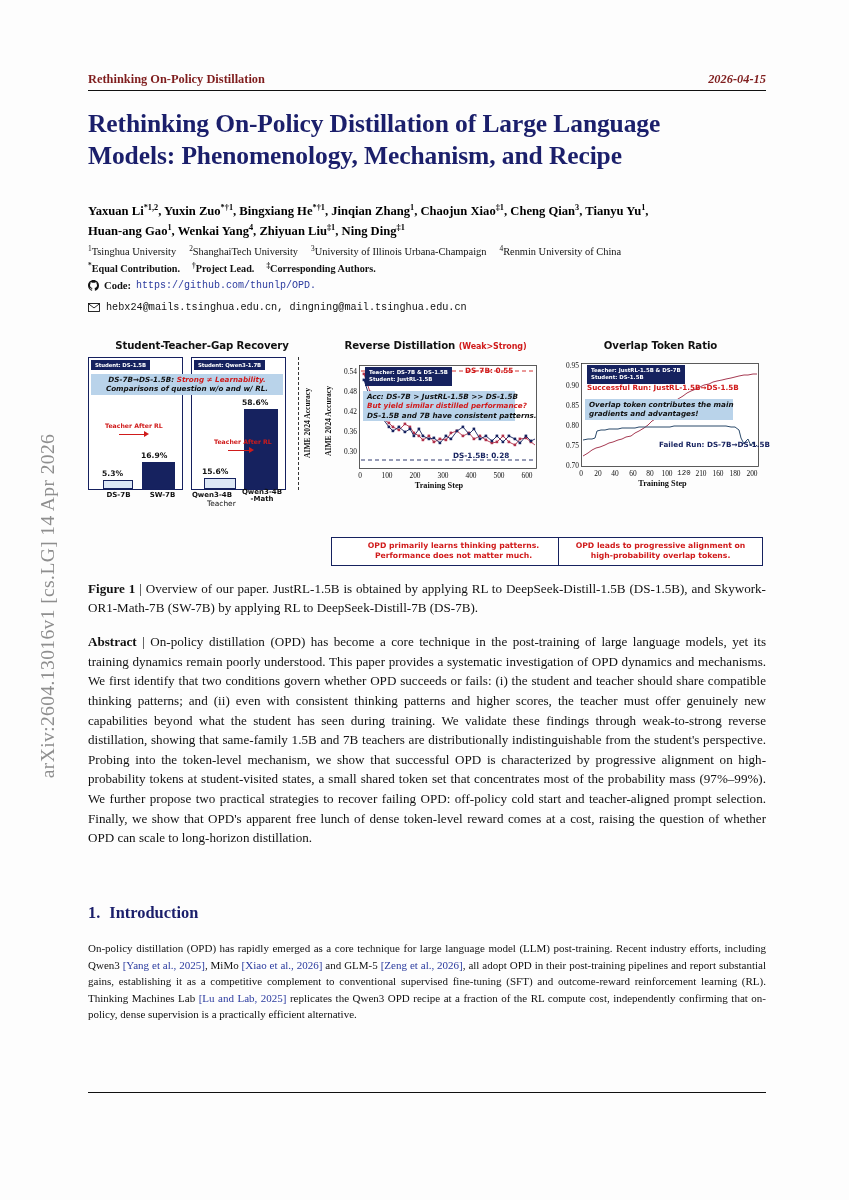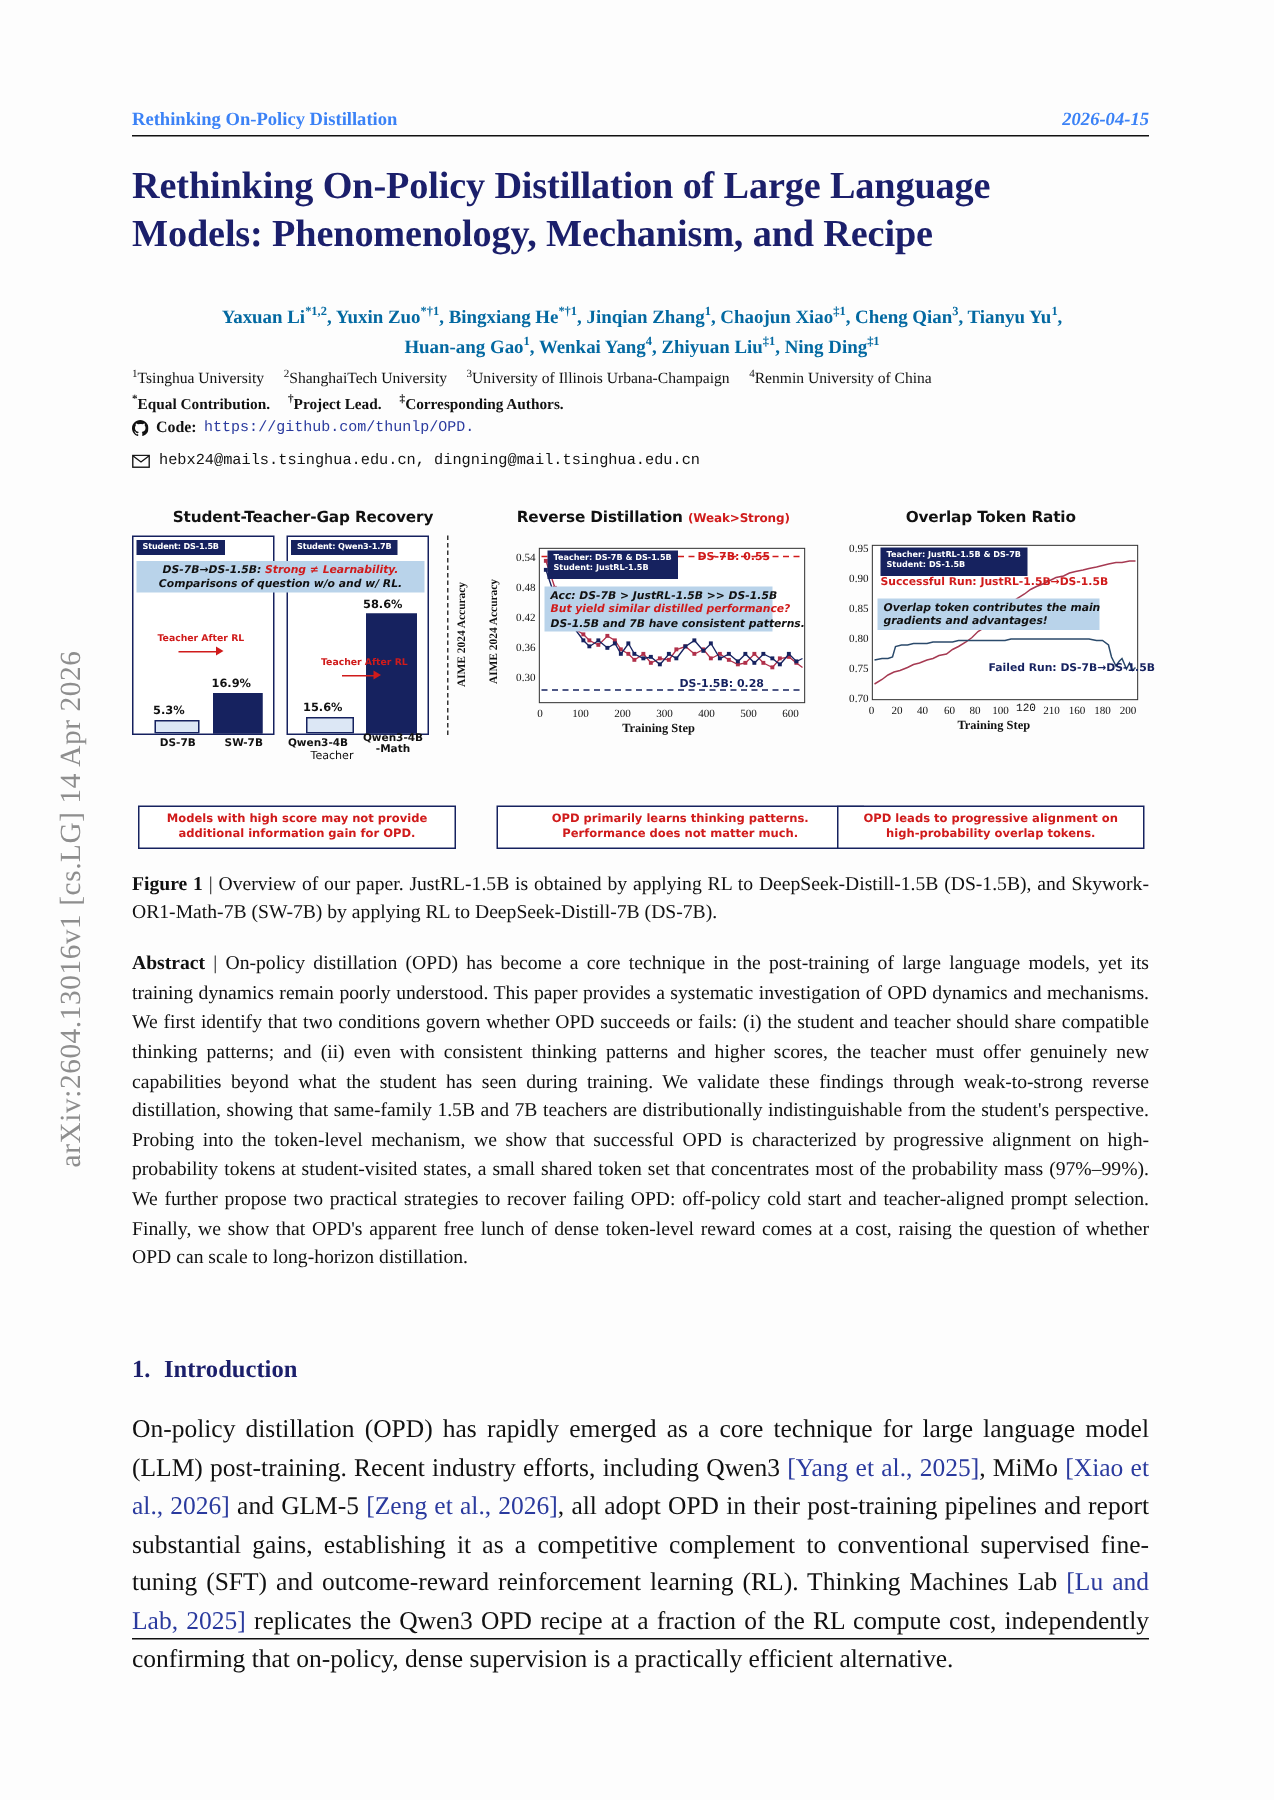--- a/index.html
+++ b/index.html
@@ -42,21 +42,21 @@
     position: absolute;
     left: 88px;
     top: 72px;
     width: 678px;
     display: flex;
     justify-content: space-between;
     align-items: flex-end;
     font-size: 12.4px;
     font-weight: bold;
     font-family: "Liberation Serif", serif;
-    color: #3b82f6;
+    color: #7f1d1d;
   }
   .runhead .date {
     font-style: italic;
     font-weight: bold;
   }
   .runhead-rule {
     position: absolute;
     left: 88px;
     top: 90px;
     width: 678px;
@@ -79,22 +79,21 @@
 
   
   .authors {
     position: absolute;
     left: 88px;
     top: 202px;
     width: 680px;
     font-size: 12.6px;
     font-weight: bold;
     line-height: 1.55;
-    color: #0369a1;
-    text-align: center;
+    color: #000000;
   }
   .authors sup { font-weight: bold; font-size: 8.3px; }
 
   .affil {
     position: absolute;
     left: 88px;
     top: 243px;
     width: 680px;
     font-size: 10.4px;
     line-height: 1.5;
@@ -399,21 +398,21 @@
     font-weight: bold;
     color: #1b1f6b;
   }
   .sec .num { margin-right: 9px; }
 
   .intro {
     position: absolute;
     left: 88px;
     top: 940px;
     width: 678px;
-    font-size: 17px;
+    font-size: 11px;
     line-height: 1.5;
     color: #111;
     text-align: justify;
   }
   .cite { color: #2a3a9e; }
 
   .bottom-rule {
     position: absolute;
     left: 88px;
     top: 1092px;
@@ -509,23 +508,20 @@
             <div class="xtick" style="left:150px; top:132px; width:48px;">Qwen3-4B<br>-Math</div>
             <div class="teacher-lbl" style="left:83px; top:142px;">Teacher</div>
           </div>
 
           <div class="p1-yaxis">
             <div class="dashcol"></div>
             <div class="ylab-v">AIME 2024 Accuracy</div>
           </div>
         </div>
 
-        <div class="conc" style="width:212px; height:29px; left:4px; bottom:4px;">
-          Models with high score may not provide<br>additional information gain for OPD.
-        </div>
       </div>
 
       <div class="panel panel-2">
         <div class="panel-title">
           <span>Reverse Distillation</span>
           <span class="sub">(Weak&gt;Strong)</span>
         </div>
 
         <div class="lc" style="position:relative; width:221px; height:152px;">
 

